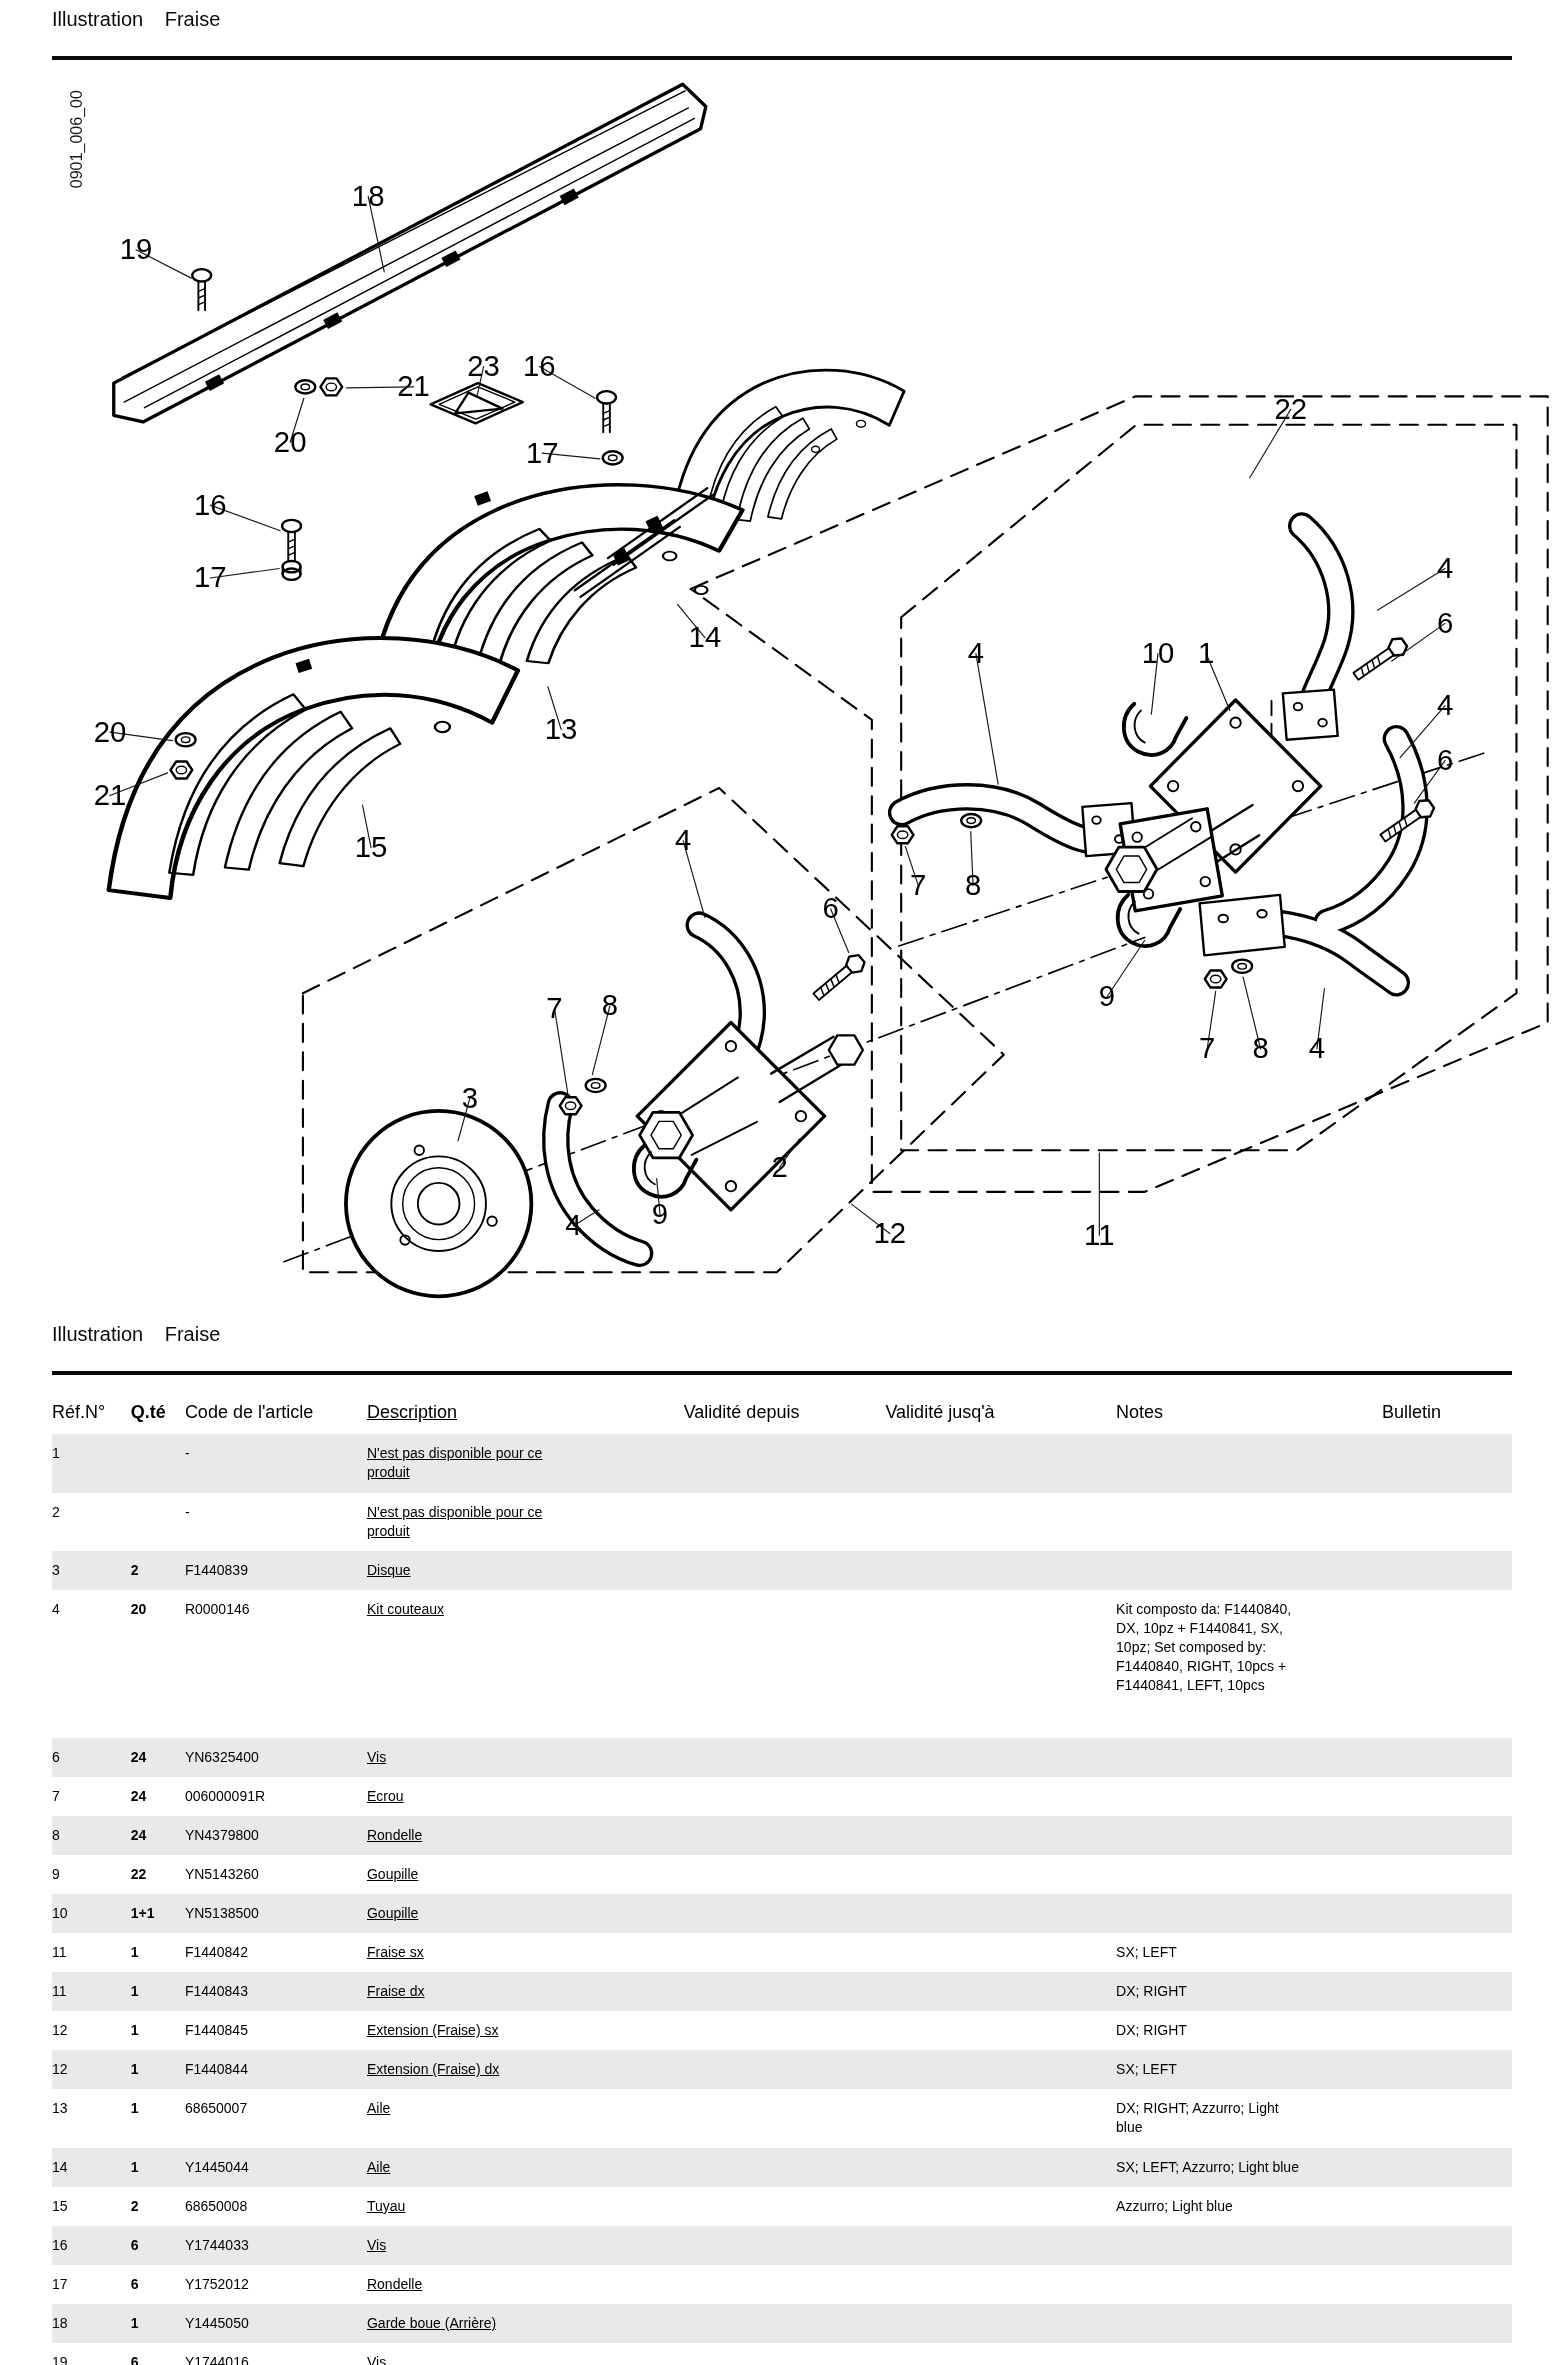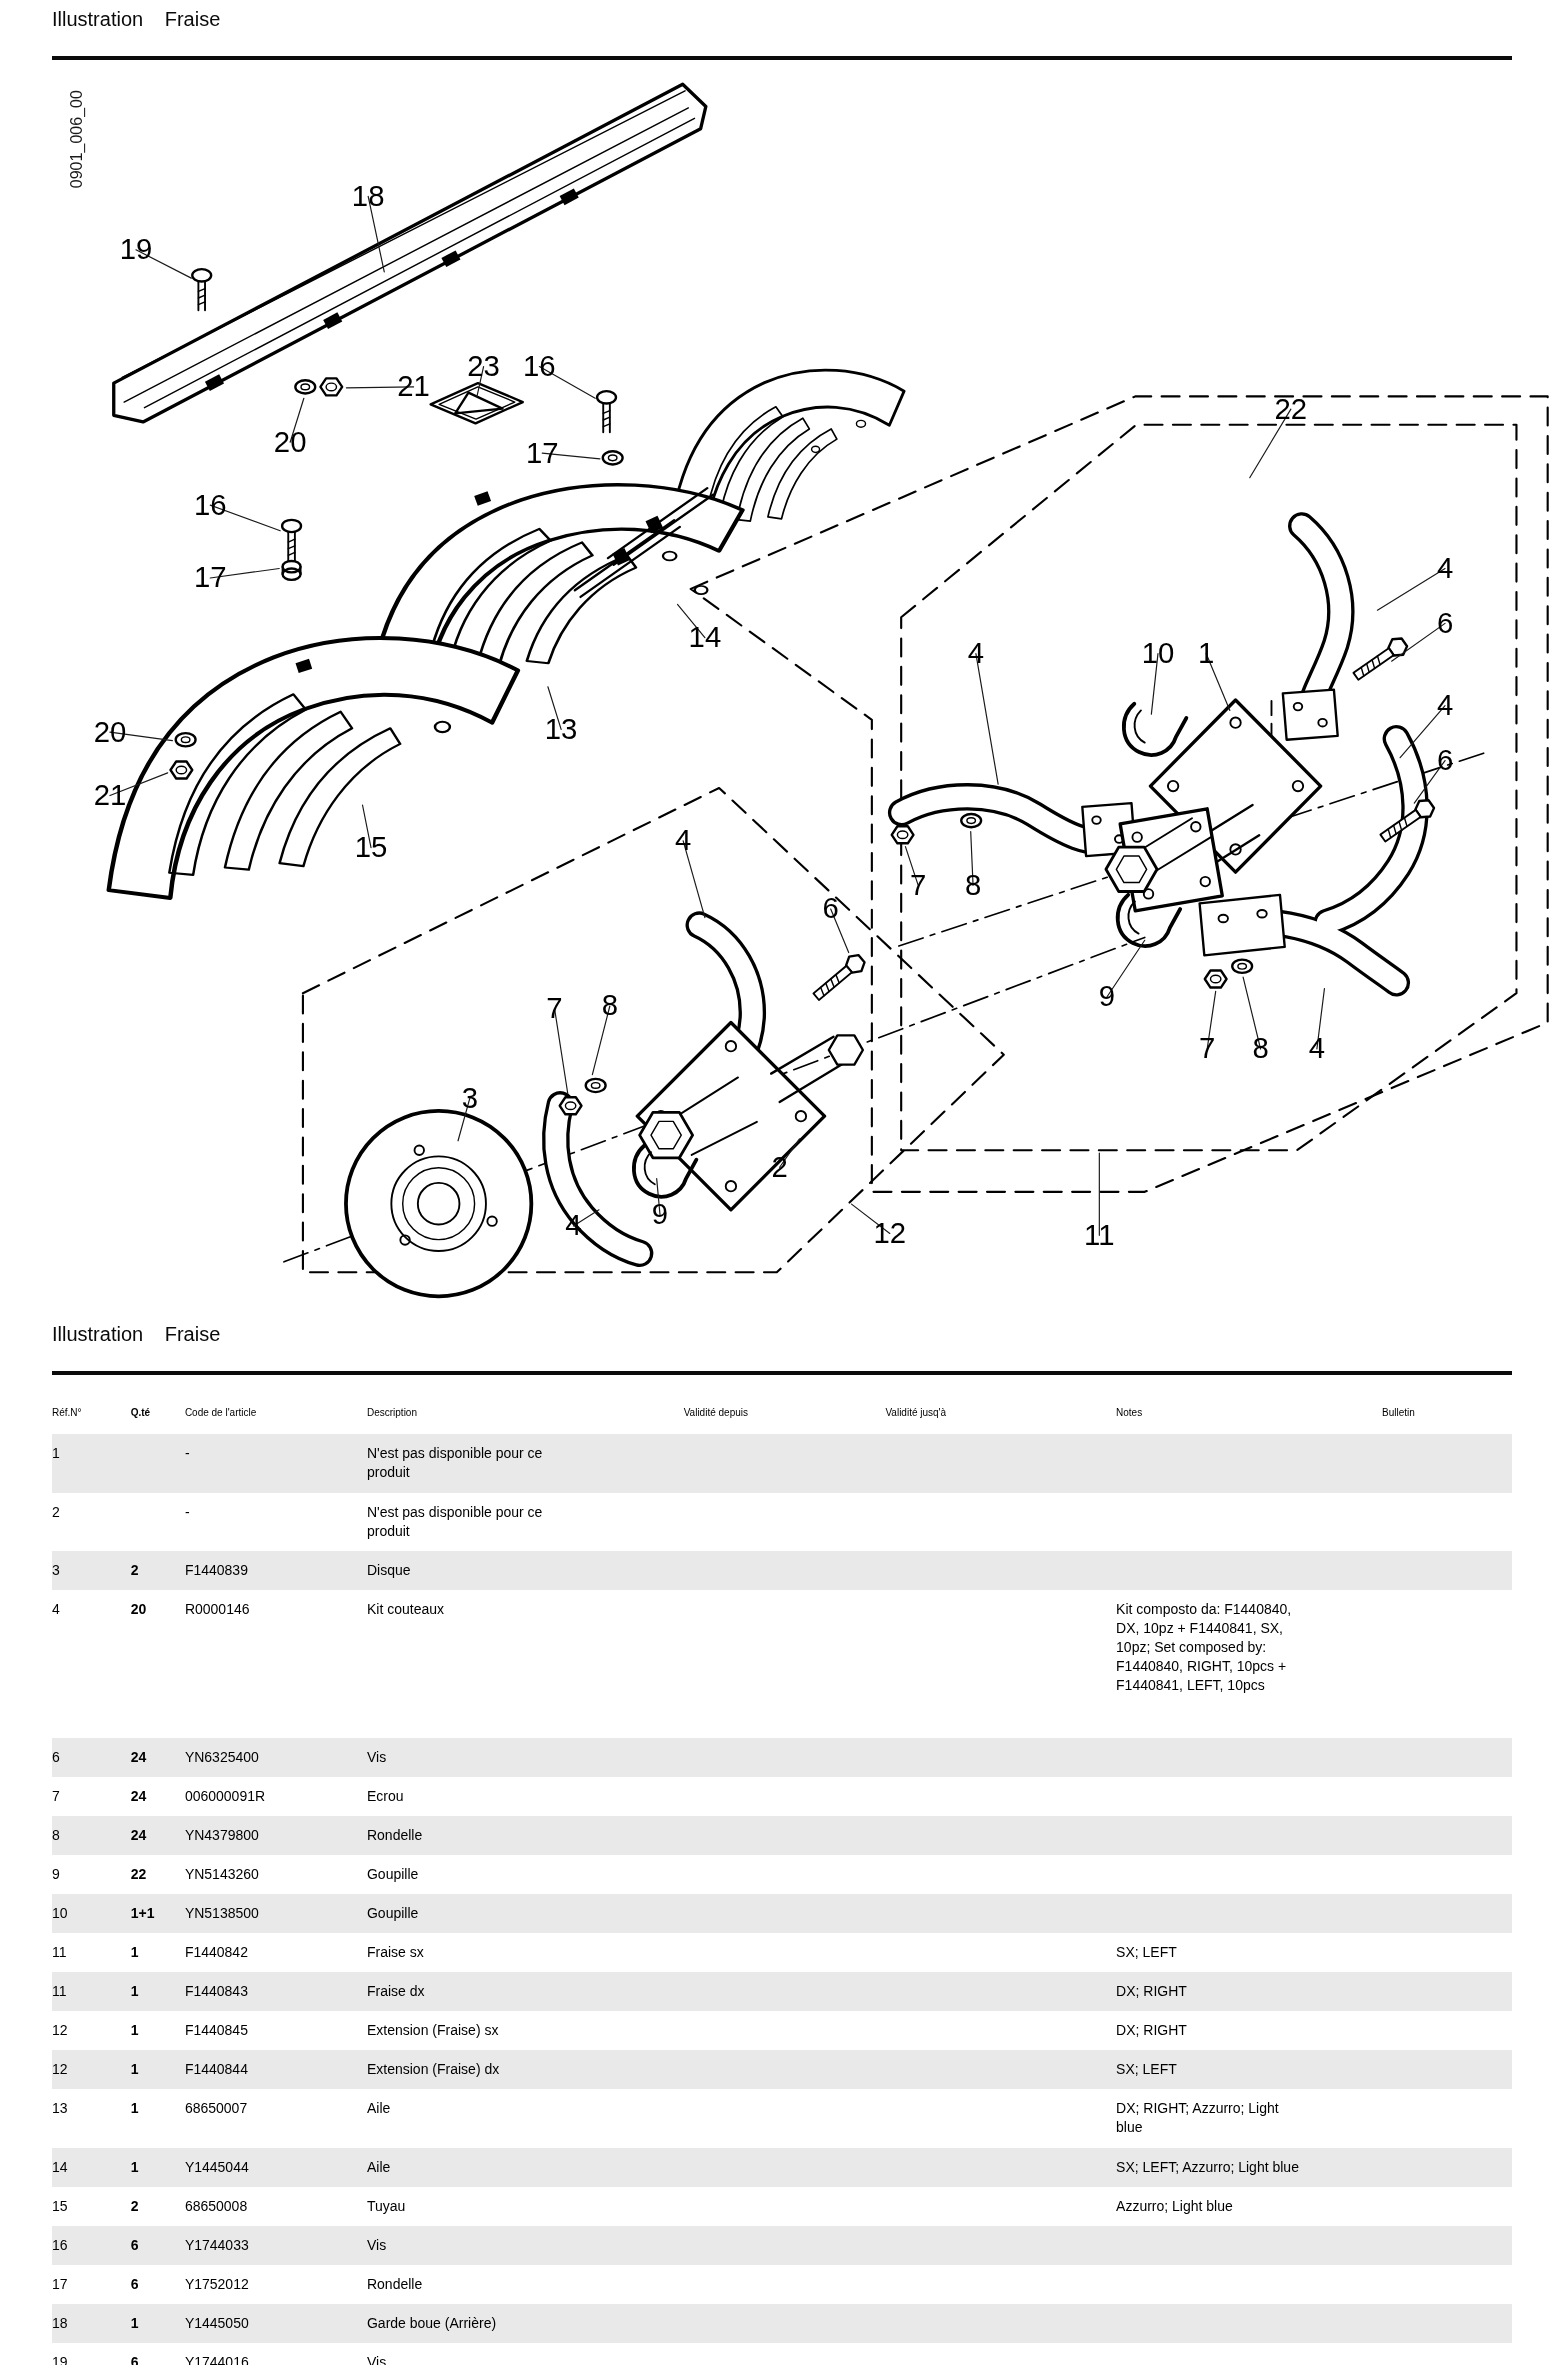--- a/index.html
+++ b/index.html
@@ -7,27 +7,27 @@
         font-family:"Liberation Sans",sans-serif;color:#000;}
   .doc-title{position:absolute;left:52px;margin:0;font-size:20px;font-weight:500;
              letter-spacing:0px;word-spacing:16px;color:#0a0a0a;white-space:nowrap;}
   .rule{position:absolute;left:52px;width:1460px;height:4.3px;background:#0b0b0b;}
   .diagram{position:absolute;left:0;top:71px;width:1564px;height:1258px;}
   .diagram svg{display:block;width:1564px;height:1258px;}
   .callout-text{font-size:62px;fill:#000;font-family:"Liberation Sans",sans-serif;}
   .parts-table{position:absolute;left:52px;top:1390px;width:1460px;font-size:14px;line-height:19px;}
   .tr{display:flex;box-sizing:border-box;align-items:flex-start;overflow:visible;}
   .td{box-sizing:border-box;padding-top:10px;overflow:visible;}
-  .thead .td{padding-top:13.2px;font-size:10px;}
+  .thead .td{padding-top:13.2px;font-size:18px;}
   .thead{height:44px;}
   .shade{background:#e9e9e9;}
   .c-ref{width:80px;}
   .c-qty{width:55px;font-weight:bold;}
   .c-code{width:185px;}
-  .c-desc{width:320px;padding-right:112px;}
+  .c-desc{width:320px;padding-right:112px;text-decoration:underline;}
   .c-from{width:205px;}
   .c-to{width:214px;}
   .c-notes{width:269px;padding-right:79px;margin-left:20px;}
   .c-bul{width:132px;}
 </style>
 </head>
 <body>
 
 <div class="page">
 

